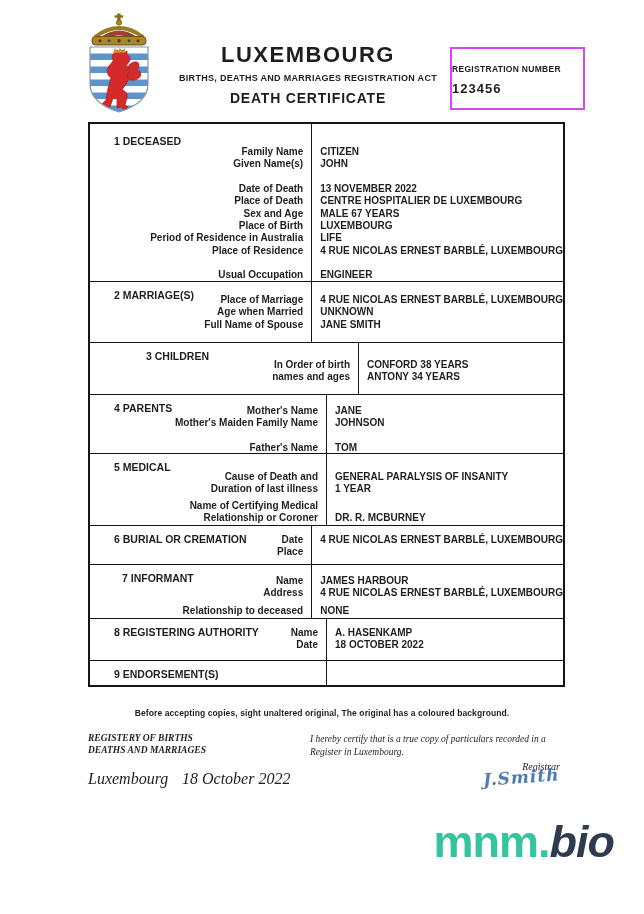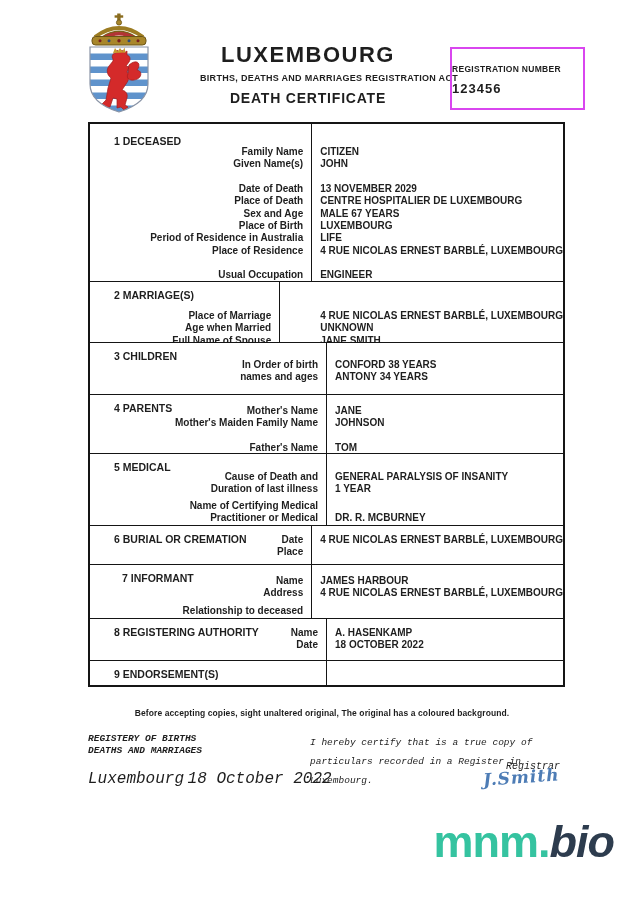--- a/index.html
+++ b/index.html
@@ -3,56 +3,56 @@
 <meta charset="utf-8">
 <style>
   * { margin:0; padding:0; box-sizing:content-box; }
   html,body { width:644px; height:914px; background:#ffffff; }
   body { position:relative; font-family:"Liberation Sans", sans-serif; color:#1e1e1e; overflow:hidden; }
 
   
   .coat { position:absolute; left:88px; top:13px; width:62px; height:101px; }
   .titleblock { position:absolute; left:158px; top:42px; width:300px; text-align:center; }
   .country  { font-size:22px; font-weight:bold; letter-spacing:1.5px; white-space:nowrap; }
-  .act      { font-size:9px; font-weight:bold; letter-spacing:.3px; margin-top:5px; white-space:nowrap;text-align:right; }
+  .act      { font-size:9px; font-weight:bold; letter-spacing:.3px; margin-top:5px; white-space:nowrap; }
   .doctitle { font-size:14px; font-weight:bold; letter-spacing:.8px; margin-top:7px; white-space:nowrap; }
 
   .regbox   { position:absolute; left:450px; top:47px; width:131px; height:59px; border:2px solid #d946ef; text-align:left; }
   .reglabel { font-size:8.5px; font-weight:bold; letter-spacing:.3px; margin-top:15px; }
   .regnum   { font-size:13px; font-weight:bold; letter-spacing:1px; margin-top:7px; }
 
   
   .cert { position:absolute; left:88px; top:122px; width:473px; border:2px solid #151515; }
   .section { position:relative; display:flex; border-bottom:1.5px solid #151515; overflow:hidden; }
   .section:last-child { border-bottom:none; }
   .sec-left  { width:236px; border-right:1.5px solid #151515; position:relative; }
   .sec-right { flex:1; padding-left:8px; }
   .stitle { position:absolute; left:24px; top:7px; font-size:10.5px; font-weight:bold; white-space:nowrap; }
   .s1 .stitle { top:11px; }
   .stack { }
   .fl, .fv { height:12.4px; line-height:12.4px; font-size:10px; font-weight:bold; white-space:nowrap; }
   .fl { text-align:right; padding-right:8px; }
   .spacer { height:12px; }
 
-  .s1 { height:157px; } .s2 { height:60px; } .s3 { height:51px; }
+  .s1 { height:157px; } .s2 { height:60px; } .s3 { height:51px;padding-left:32px; }
   .s4 { height:58px; }  .s5 { height:71px; } .s6 { height:38px;justify-content:flex-end; }
   .s7 { height:53px;padding-left:8px; }  .s8 { height:41px; } .s9 { height:24px; }
 
-  .s1 .stack { margin-top:22px; } .s2 .stack { margin-top:28px;padding-left:32px; }
+  .s1 .stack { margin-top:22px; } .s2 .stack { margin-top:12px; }
   .s3 .stack { margin-top:16px; } .s4 .stack { margin-top:10px; }
   .s5 .stack { margin-top:17px; } .s6 .stack { margin-top:8px;  }
   .s7 .stack { margin-top:10px; } .s8 .stack { margin-top:8px;  }
   .s5 .spacer { height:4px; } .s7 .spacer { height:5px; }
 
   
   .notice { position:absolute; top:708px; left:0; width:644px; text-align:center;
             font-size:8.5px; font-weight:bold; letter-spacing:.1px; }
-  .ital { font-family:Liberation Mono, monospace; font-style:italic; }
+  .ital { font-family:Liberation Serif, serif; font-style:italic; }
   .registry { position:absolute; left:88px; top:733px; font-size:9.5px; line-height:11.5px; font-weight:bold; }
-  .certify  { position:absolute; left:310px; top:733px; width:258px; font-size:9.5px; line-height:19px; }
+  .certify  { position:absolute; left:310px; top:733px; width:258px; font-size:9.5px; line-height:13px; }
   .registrar { position:absolute; right:84px; top:761px; font-size:10px; }
   .placedate { position:absolute; left:88px; top:770px; font-size:16px; }
   .place { display:inline-block; width:90px; }
   .sig { position:absolute; right:84px; top:767px; font-family:"DejaVu Serif", serif;
          font-style:italic; font-weight:bold; font-size:17px; color:#4d7cb5;
          transform:rotate(-4deg); letter-spacing:1px; }
 
   
   .logo { position:absolute; right:30px; top:816px; font-size:45px; font-weight:800;
           letter-spacing:-1px; white-space:nowrap; }
@@ -125,21 +125,21 @@
           <div class="fl spacer"></div>
           <div class="fl">Usual Occupation</div>
           <div class="fl">Marital Status at Date of Death</div>
         </div>
       </div>
       <div class="sec-right">
         <div class="stack">
           <div class="fv">CITIZEN</div>
           <div class="fv">JOHN</div>
           <div class="fv spacer"></div>
-          <div class="fv">13 NOVEMBER 2029</div>
+          <div class="fv">13 NOVEMBER 2022</div>
           <div class="fv">CENTRE HOSPITALIER DE LUXEMBOURG</div>
           <div class="fv">MALE 67 YEARS</div>
           <div class="fv">LUXEMBOURG</div>
           <div class="fv">LIFE</div>
           <div class="fv">4 RUE NICOLAS ERNEST BARBLÉ, LUXEMBOURG</div>
           <div class="fv spacer"></div>
           <div class="fv">ENGINEER</div>
           <div class="fv">MARRIED</div>
         </div>
       </div>
@@ -196,21 +196,21 @@
       </div>
     </div>
     <div class="section s5">
       <div class="sec-left">
         <div class="stitle">5 MEDICAL</div>
         <div class="stack">
           <div class="fl">Cause of Death and</div>
           <div class="fl">Duration of last illness</div>
           <div class="fl spacer"></div>
           <div class="fl">Name of Certifying Medical</div>
-          <div class="fl">Practitioner or Medical</div>
+          <div class="fl">Relationship or Coroner</div>
         </div>
       </div>
       <div class="sec-right">
         <div class="stack">
           <div class="fv">GENERAL PARALYSIS OF INSANITY</div>
           <div class="fv">1 YEAR</div>
           <div class="fv spacer"></div>
           <div class="fv"></div>
           <div class="fv">DR. R. MCBURNEY</div>
         </div>
@@ -238,20 +238,21 @@
           <div class="fl">Address</div>
           <div class="fl spacer"></div>
           <div class="fl">Relationship to deceased</div>
         </div>
       </div>
       <div class="sec-right">
         <div class="stack">
           <div class="fv">JAMES HARBOUR</div>
           <div class="fv">4 RUE NICOLAS ERNEST BARBLÉ, LUXEMBOURG</div>
           <div class="fv spacer"></div>
+          <div class="fv">NONE</div>
         </div>
       </div>
     </div>
     <div class="section s8">
       <div class="sec-left">
         <div class="stitle">8 REGISTERING AUTHORITY</div>
         <div class="stack">
           <div class="fl">Name</div>
           <div class="fl">Date</div>
         </div>

